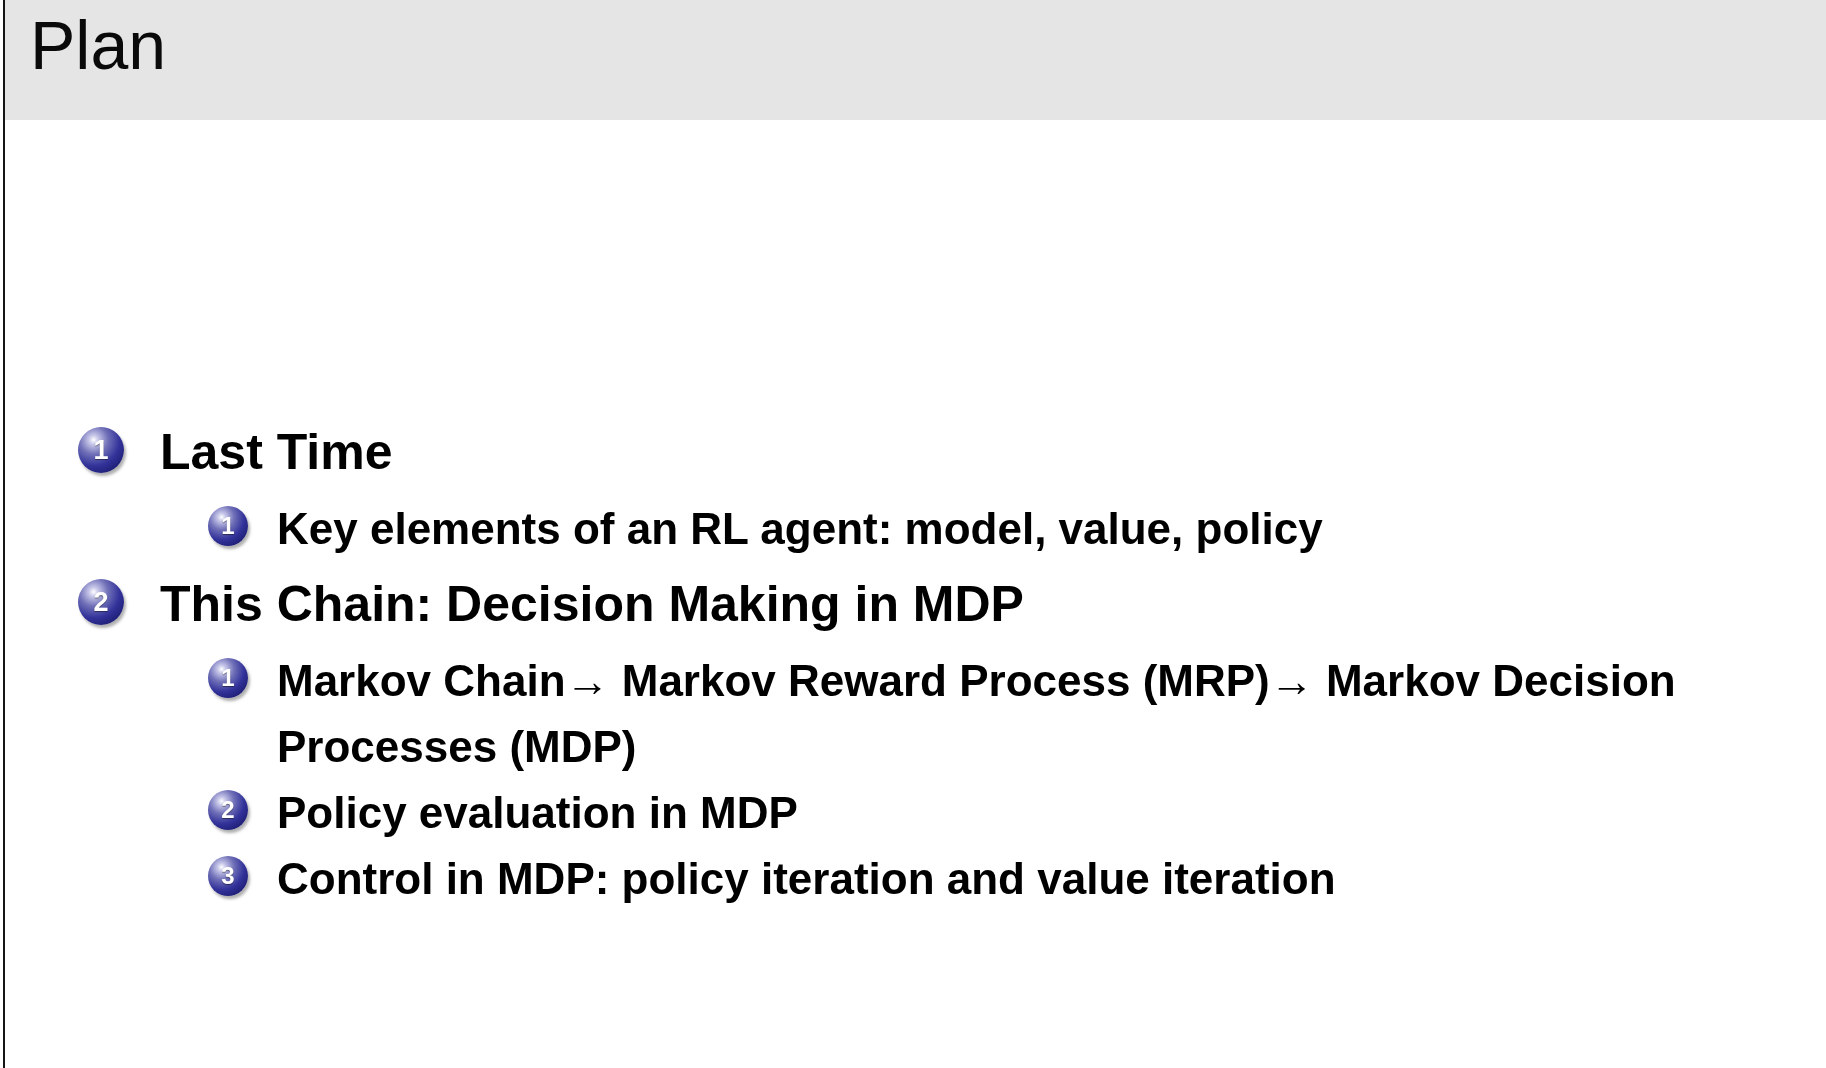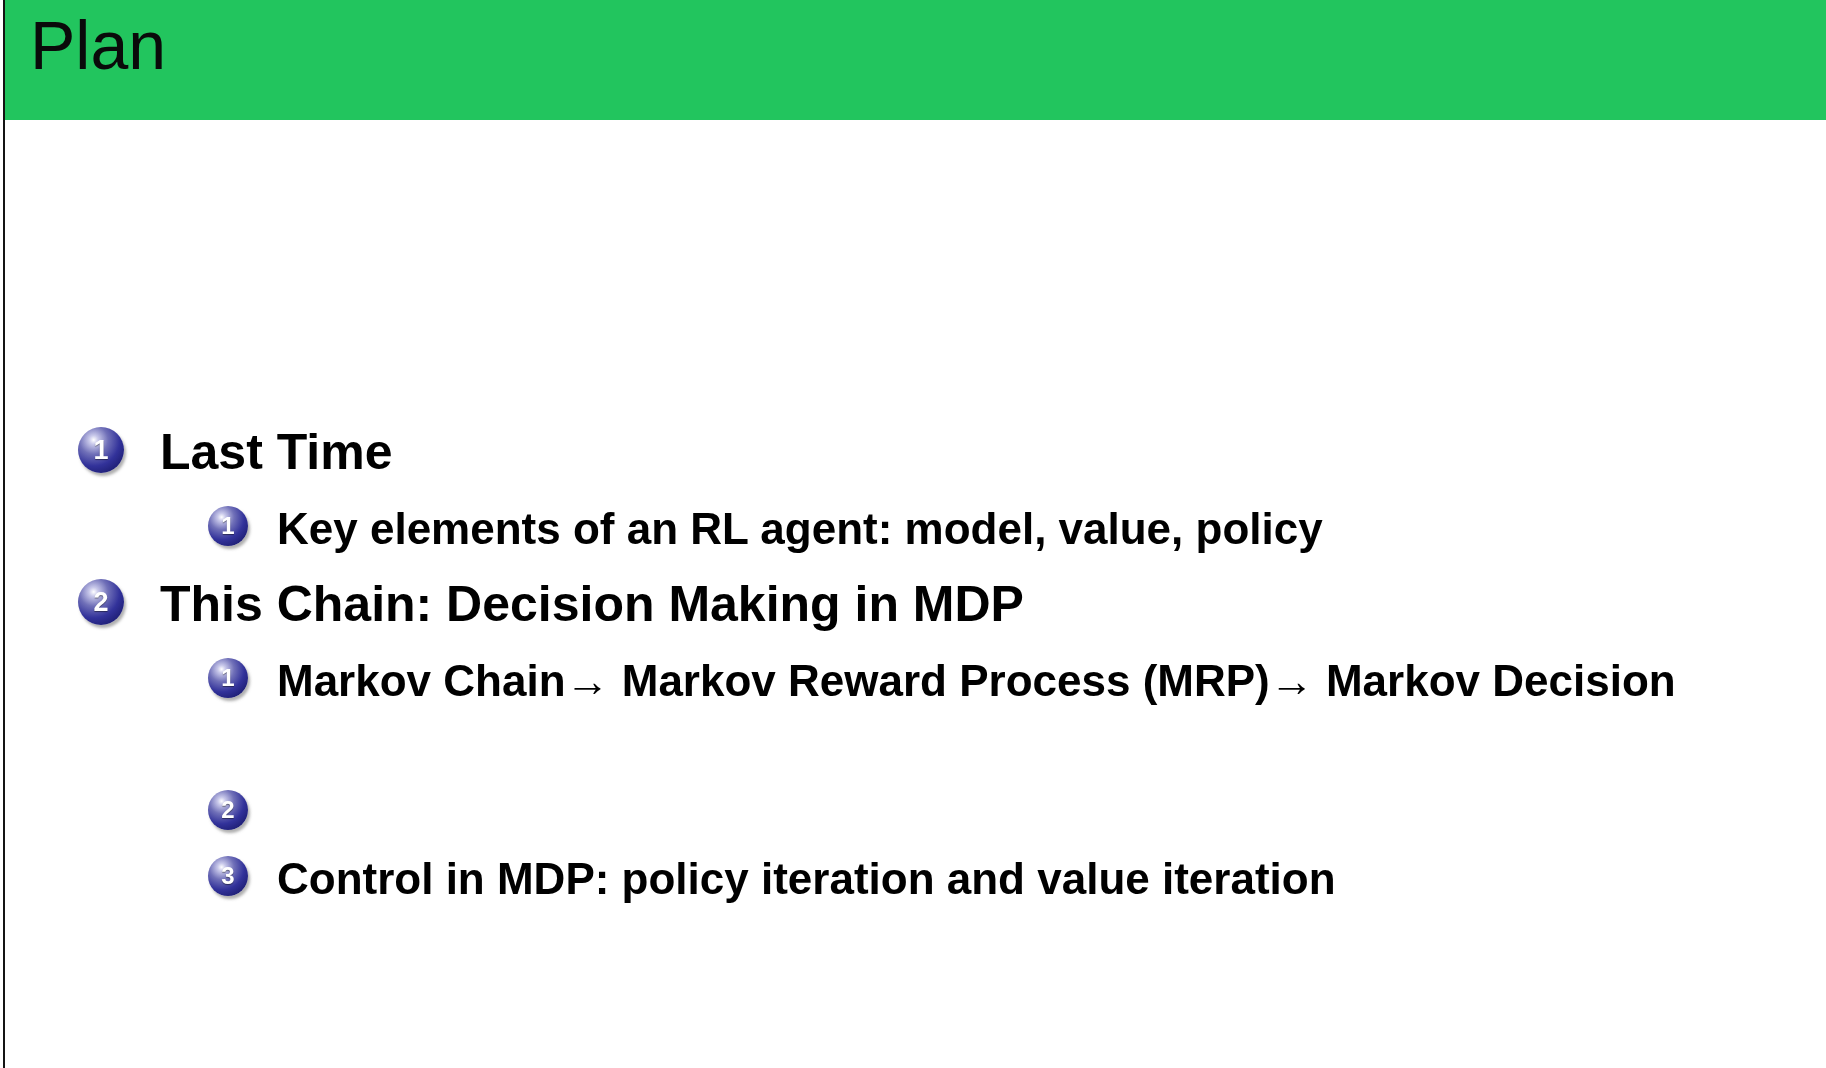--- a/index.html
+++ b/index.html
@@ -7,21 +7,21 @@
     position:relative;
     width:1826px;height:1068px;
     background:#ffffff;
     overflow:hidden;
     font-family:"Liberation Sans","DejaVu Sans",sans-serif;
     color:#000000;
   }
   
   .header{
     position:absolute;left:4px;top:0;right:0;height:120px;
-    background:#22c55e;
+    background:#e5e5e5;
   }
   .title{
     position:absolute;left:26px;top:8px;
     font-size:68px;line-height:1.1;color:#0a0a0a;
   }
   
   .edge-strip{position:absolute;left:0;top:0;width:3px;height:100%;background:#ffffff;z-index:5;}
   .edge-line{position:absolute;left:3px;top:0;width:2px;height:100%;background:#141414;z-index:6;}
 
   
@@ -85,27 +85,31 @@
     </span>
     <div class="txt">This Chain: Decision Making in MDP</div>
   </div>
 
   <div class="row l2 r4">
     <span class="ball">
       <span>1</span>
     </span>
     <div class="txt">
       <div class="line">Markov Chain→ Markov Reward Process (MRP)→ Markov Decision</div>
+      <div class="line">Processes (MDP)</div>
     </div>
   </div>
 
   <div class="row l2 r5">
     <span class="ball">
       <span>2</span>
     </span>
+    <div class="txt">
+      <div class="line">Policy evaluation in MDP</div>
+    </div>
   </div>
 
   <div class="row l2 r6">
     <span class="ball">
       <span>3</span>
     </span>
     <div class="txt">
       <div class="line">Control in MDP: policy iteration and value iteration</div>
     </div>
   </div>

